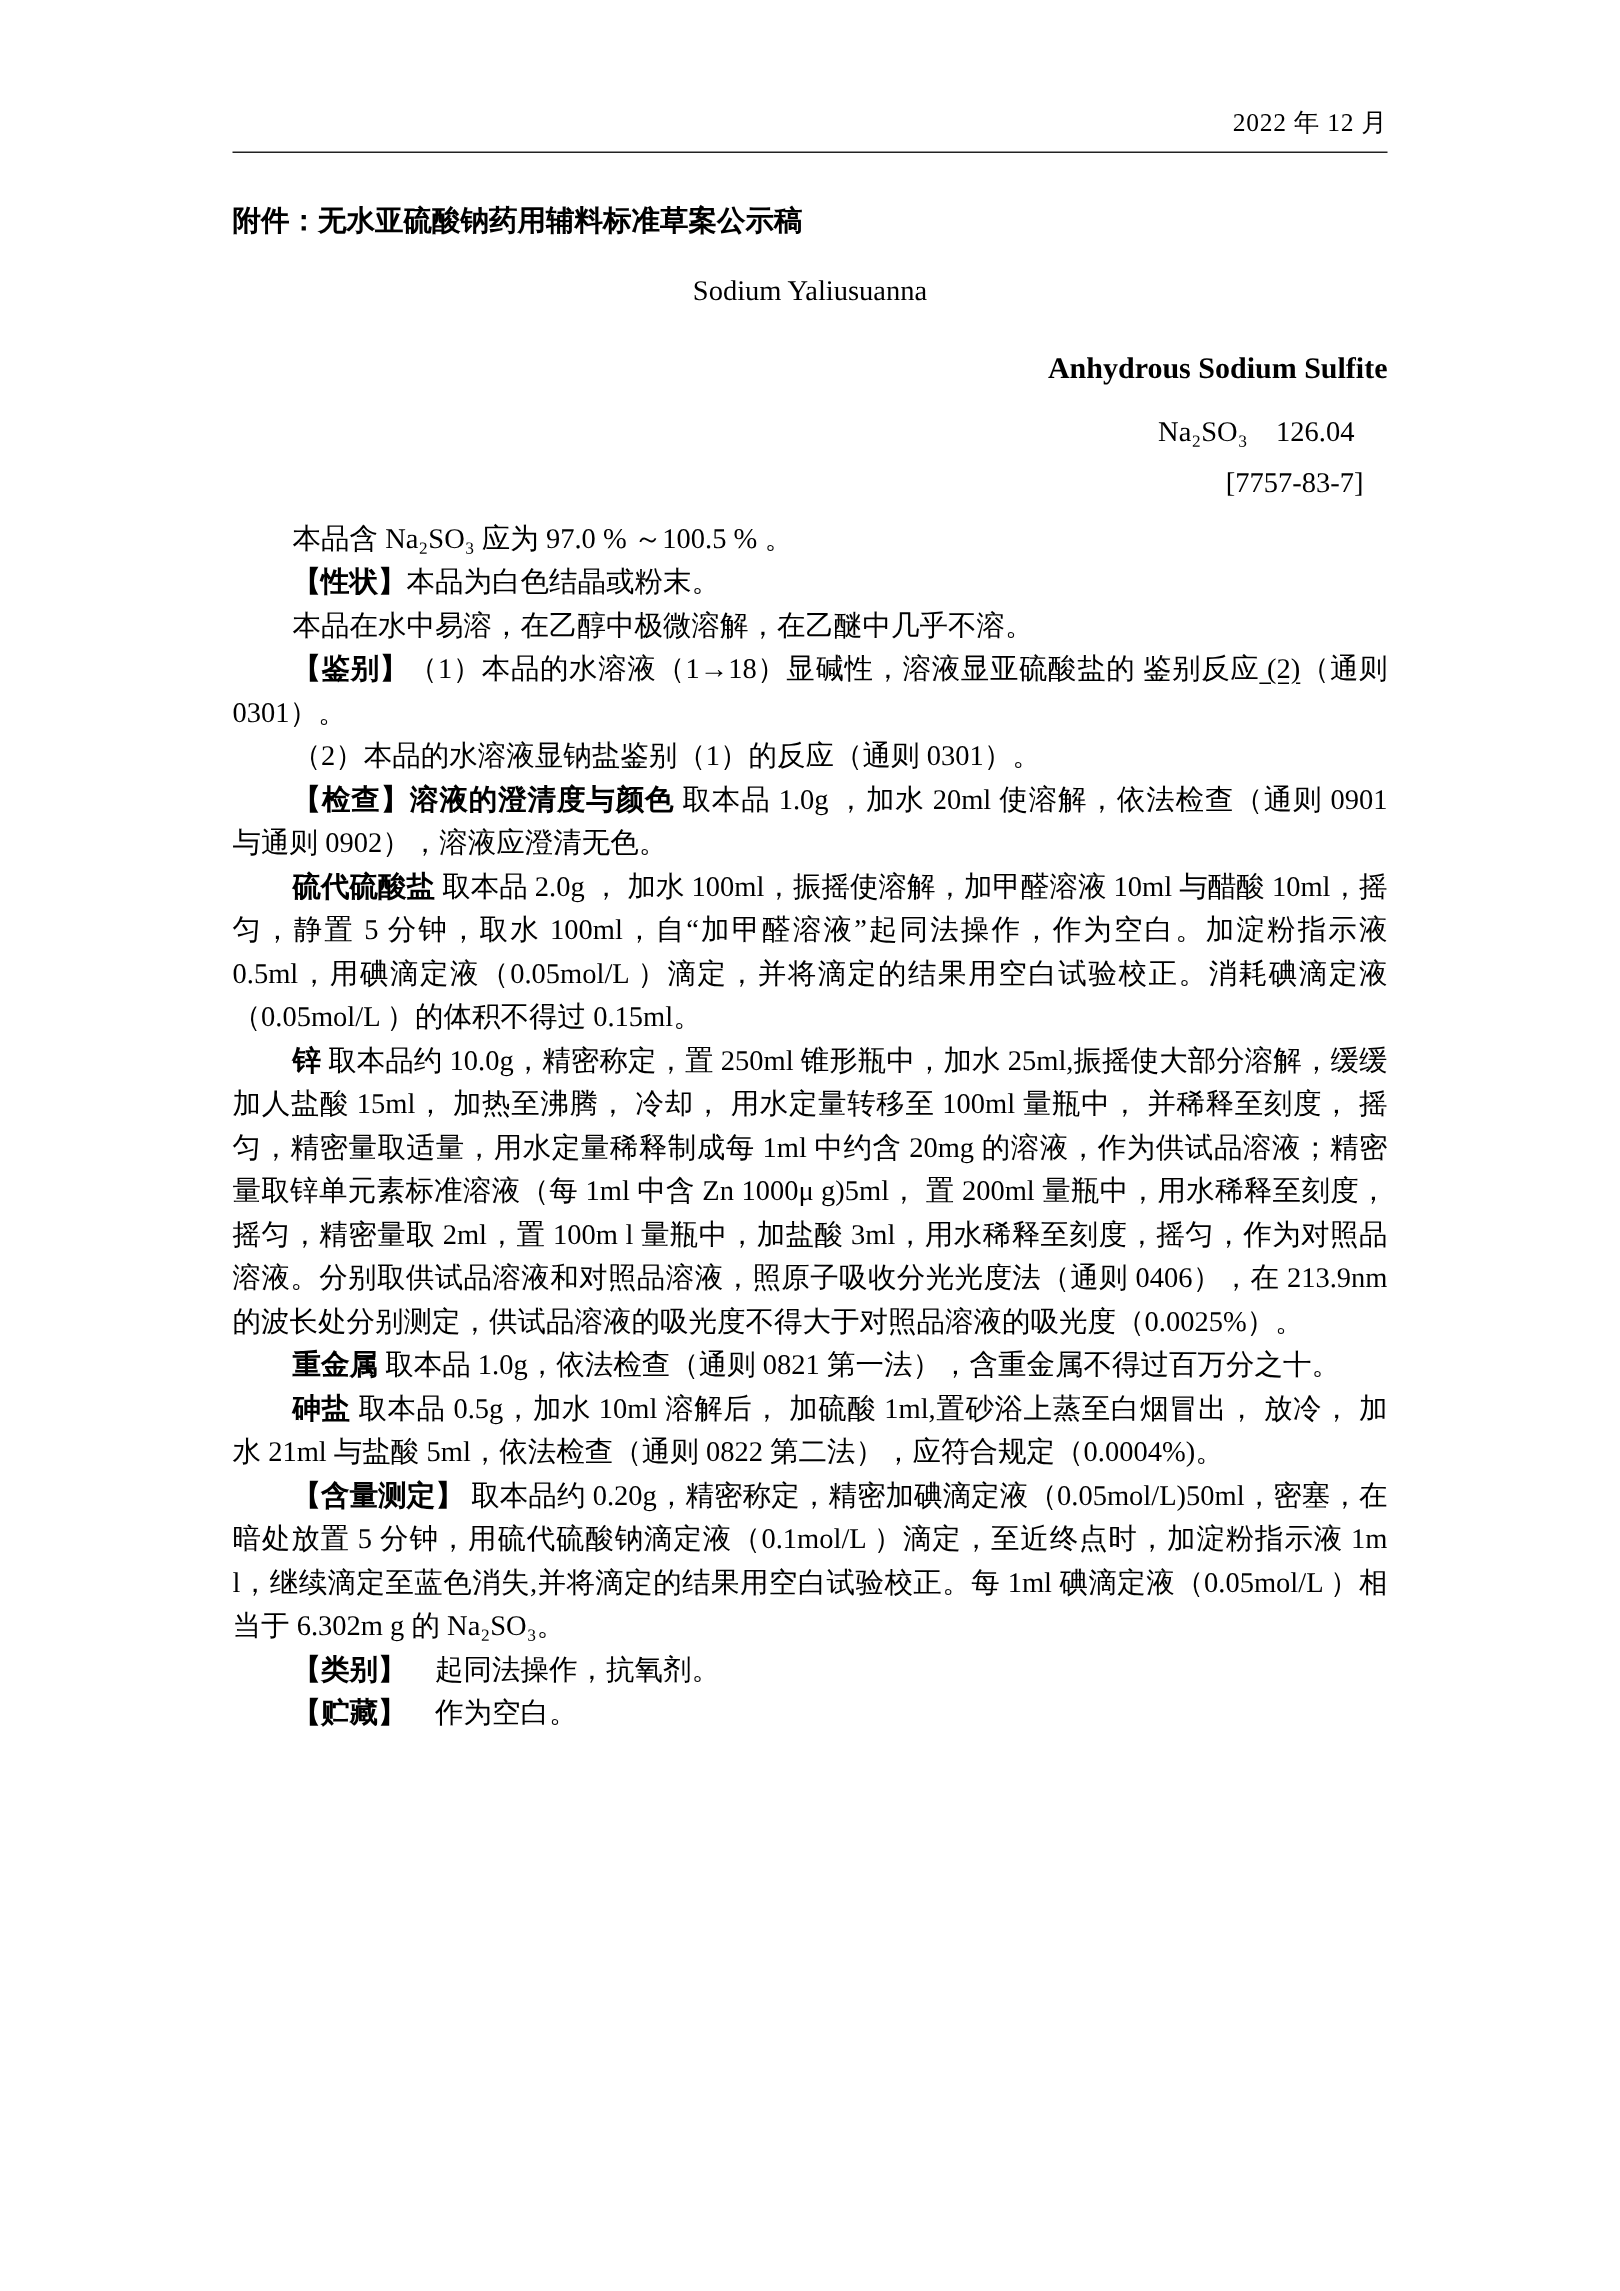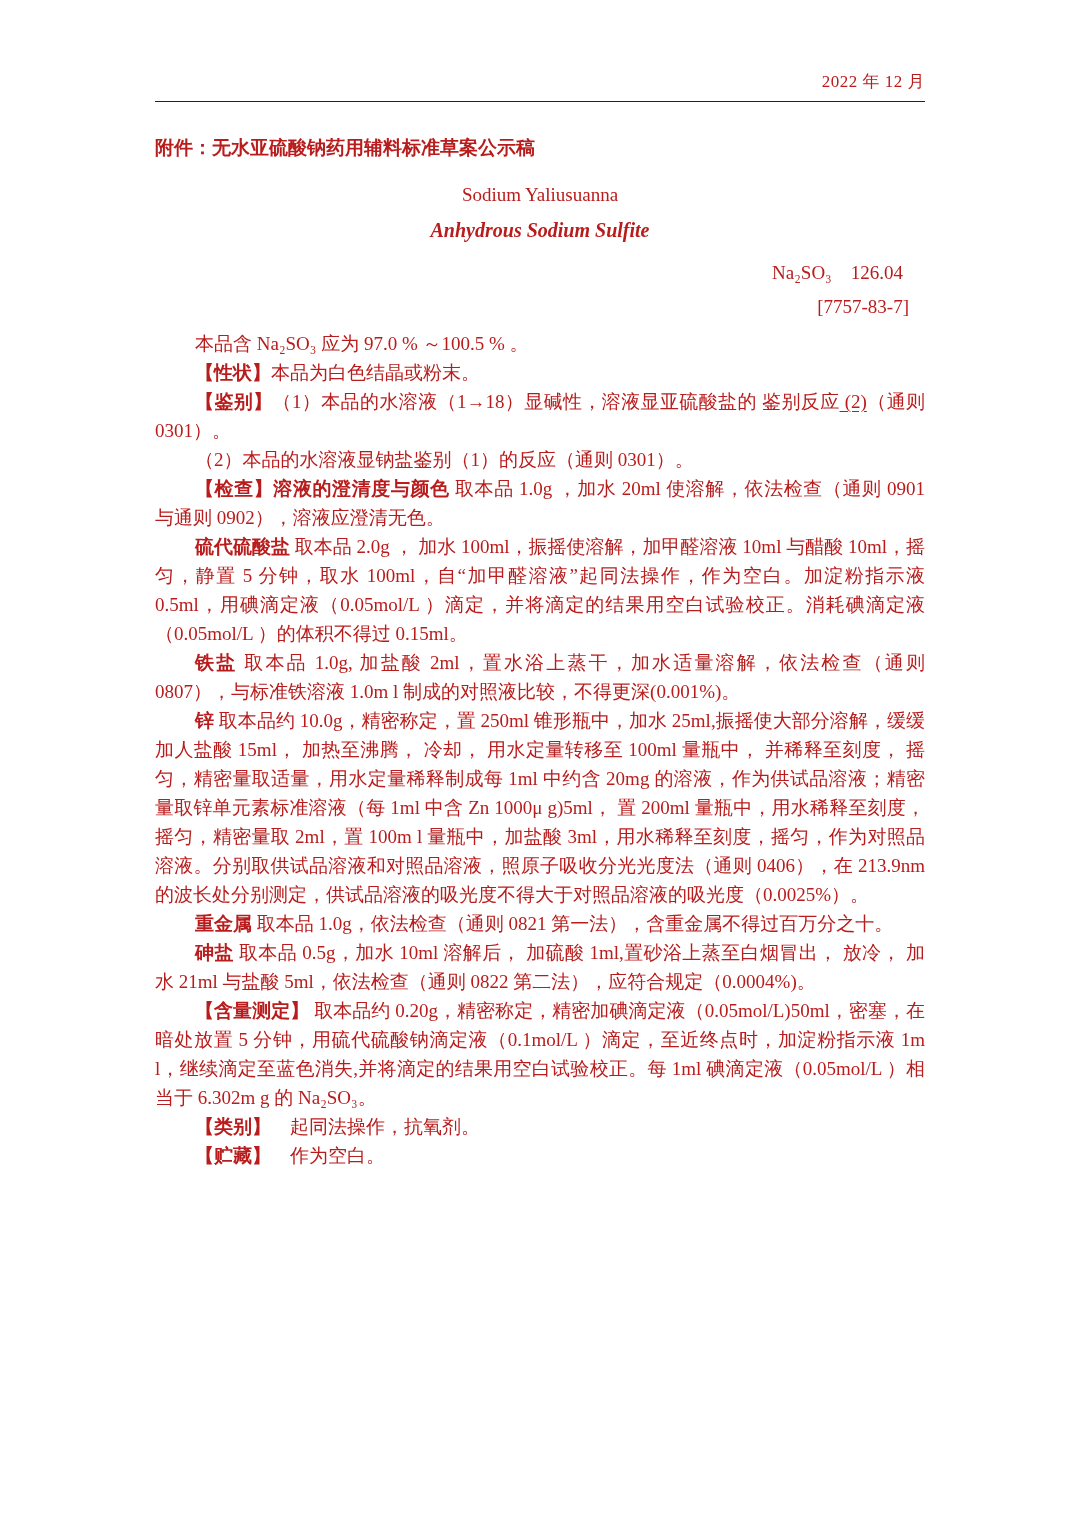--- a/index.html
+++ b/index.html
@@ -5,21 +5,21 @@
   html, body { margin: 0; padding: 0; background: #ffffff; }
   .page {
     position: relative;
     width: 1080px;
     min-height: 1527px;
     margin: 0 auto;
     background: #ffffff;
     box-sizing: border-box;
     padding: 72px 155px 40px 155px;
     font-family: "Liberation Serif", "DejaVu Serif", serif;
-    color: #b91c1c;
+    color: #000000;
   }
   .date {
     text-align: right;
     font-size: 17px;
     line-height: 20px;
     letter-spacing: 0.5px;
   }
   .rule {
     border-bottom: 1.5px solid #222;
     margin-top: 9px;
@@ -39,26 +39,25 @@
     letter-spacing: 2px;
     line-height: 30px;
   }
   .title-pinyin {
     margin-top: 24px;
     text-align: center;
     font-size: 19px;
     line-height: 22px;
   }
   .title-en {
-    margin-top: 12px;
-    text-align: center;
+    margin-top: 28px;
+    text-align: right;
     font-size: 20px;
     font-weight: bold;
     line-height: 24px;
-    font-style: italic;
   }
   .formula {
     margin-top: 20px;
     text-align: right;
     padding-right: 22px;
     font-size: 19px;
     line-height: 22px;
   }
   .cas {
     margin-top: 12px;
@@ -86,25 +85,25 @@
   <div class="date">2022 年 12 月</div>
   <div class="rule"></div>
   <div class="attachment">附件：无水亚硫酸钠药用辅料标准草案公示稿</div>
   <div class="title-pinyin">Sodium Yaliusuanna</div>
   <div class="title-en">Anhydrous Sodium Sulfite</div>
   <div class="formula">Na₂SO₃&nbsp;&nbsp;&nbsp;&nbsp;126.04</div>
   <div class="cas">[7757-83-7]</div>
   <div class="doc-body" id="doc-body">
       <p><span>本品含 Na₂SO₃ 应为 97.0 % ～100.5 % 。</span></p>
       <p><span class="b">【性状】</span><span>本品为白色结晶或粉末。</span></p>
+      <p><span>本品在水中易溶，在乙醇中极微溶解，在乙醚中几乎不溶。</span></p>
       <p><span class="b">【鉴别】</span><span>（1）本品的水溶液（1→18）显碱性，溶液显亚硫酸盐的 鉴别反应</span><span class="u"> (2)</span><span>（通则 0301）。</span></p>
       <p><span>（2）本品的水溶液显钠盐鉴别（1）的反应（通则 0301）。</span></p>
       <p><span class="b">【检查】溶液的澄清度与颜色</span><span> 取本品 1.0g ，加水 20ml 使溶解，依法检查（通则 0901 与通则 0902），溶液应澄清无色。</span></p>
       <p><span class="b">硫代硫酸盐</span><span> 取本品 2.0g ， 加水 100ml，振摇使溶解，加甲醛溶液 10ml 与醋酸 10ml，摇匀，静置 5 分钟，取水 100ml，自“加甲醛溶液”起同法操作，作为空白。加淀粉指示液 0.5ml，用碘滴定液（0.05mol/L ）滴定，并将滴定的结果用空白试验校正。消耗碘滴定液（0.05mol/L ）的体积不得过 0.15ml。</span></p>
-      <p><span class="b">铁盐</span><span> 取本品 1.0g, 加盐酸 2ml，置水浴上蒸干，加水适量溶解，依法检查（通则 0807），与标准铁溶液 1.0m l 制成的对照液比较，不得更深(0.001%)。</span></p>
       <p><span class="b">锌</span><span> 取本品约 10.0g，精密称定，置 250ml 锥形瓶中，加水 25ml,振摇使大部分溶解，缓缓加人盐酸 15ml， 加热至沸腾， 冷却， 用水定量转移至 100ml 量瓶中， 并稀释至刻度， 摇匀，精密量取适量，用水定量稀释制成每 1ml 中约含 20mg 的溶液，作为供试品溶液；精密量取锌单元素标准溶液（每 1ml 中含 Zn 1000μ g)5ml， 置 200ml 量瓶中，用水稀释至刻度，摇匀，精密量取 2ml，置 100m l 量瓶中，加盐酸 3ml，用水稀释至刻度，摇匀，作为对照品溶液。分别取供试品溶液和对照品溶液，照原子吸收分光光度法（通则 0406），在 213.9nm 的波长处分别测定，供试品溶液的吸光度不得大于对照品溶液的吸光度（0.0025%）。</span></p>
       <p><span class="b">重金属</span><span> 取本品 1.0g，依法检查（通则 0821 第一法），含重金属不得过百万分之十。</span></p>
       <p><span class="b">砷盐</span><span> 取本品 0.5g，加水 10ml 溶解后， 加硫酸 1ml,置砂浴上蒸至白烟冒出， 放冷， 加水 21ml 与盐酸 5ml，依法检查（通则 0822 第二法），应符合规定（0.0004%)。</span></p>
       <p><span class="b">【含量测定】</span><span> 取本品约 0.20g，精密称定，精密加碘滴定液（0.05mol/L)50ml，密塞，在暗处放置 5 分钟，用硫代硫酸钠滴定液（0.1mol/L ）滴定，至近终点时，加淀粉指示液 1m l，继续滴定至蓝色消失,并将滴定的结果用空白试验校正。每 1ml 碘滴定液（0.05mol/L ）相当于 6.302m g 的 Na₂SO₃。</span></p>
       <p><span class="b">【类别】</span><span>　起同法操作，抗氧剂。</span></p>
       <p><span class="b">【贮藏】</span><span>　作为空白。</span></p>
     </div>
 </div>
 
 </body></html>

